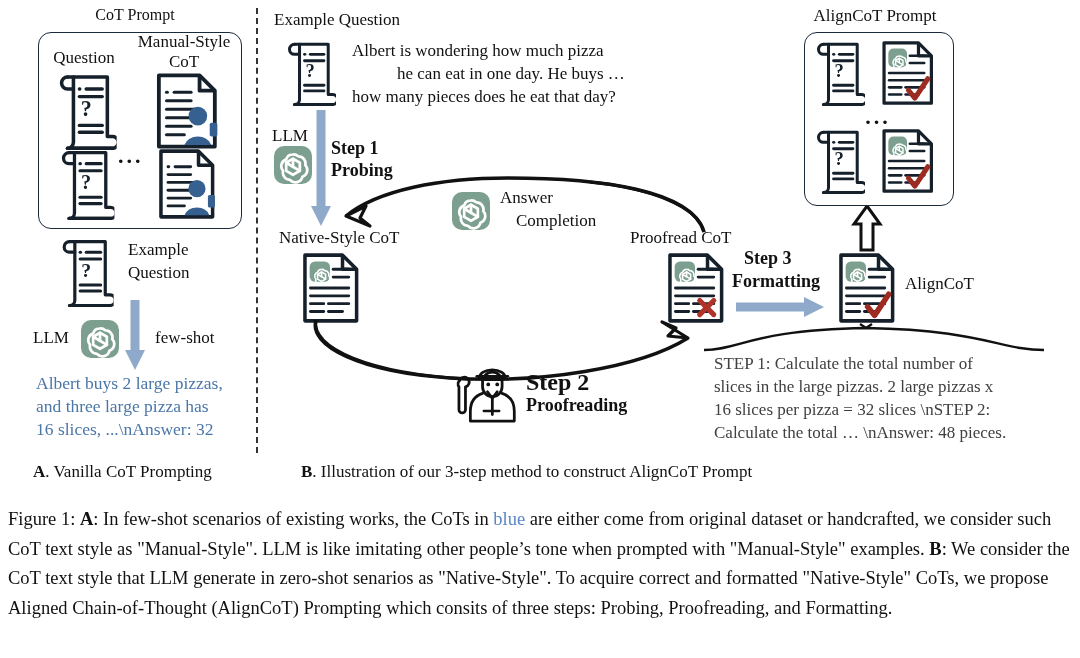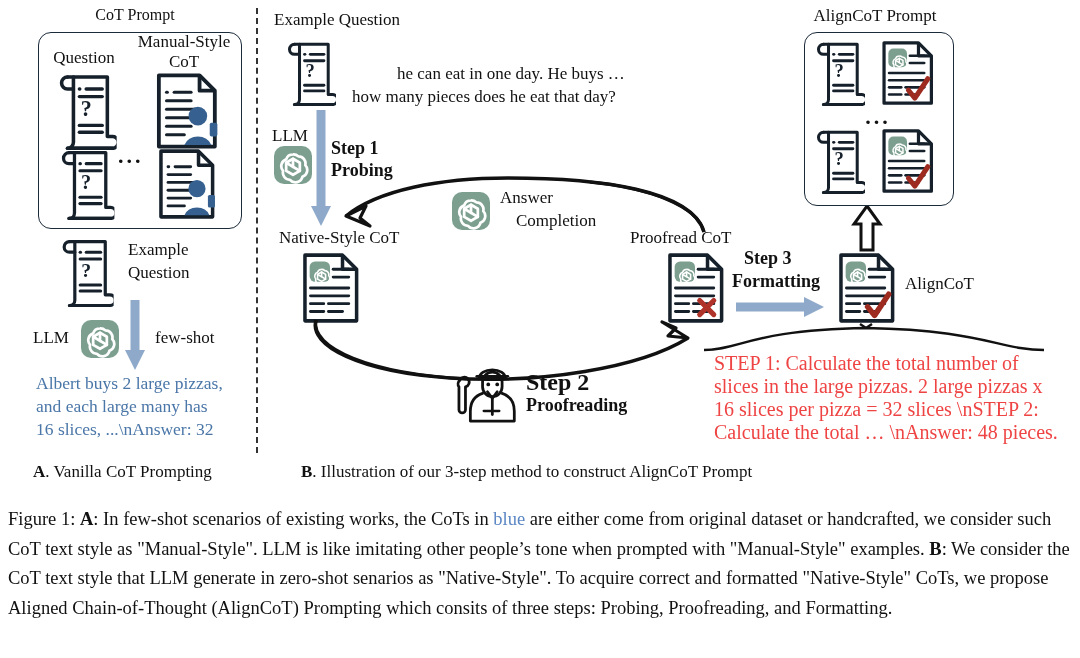--- a/index.html
+++ b/index.html
@@ -8,21 +8,21 @@
     font-family:"Liberation Serif","DejaVu Serif",serif;
     color:#111;
   }
   .fig{position:absolute;left:0;top:0;width:1068px;height:500px;padding-left:39px;}
   .abs{position:absolute;}
   .ctr{text-align:center;}
   .lbl{font-size:17px;line-height:20px;color:#111;white-space:nowrap;}
   .lbl2{font-size:17px;line-height:20px;color:#111;}
   .bold{font-weight:bold;}
   .blue-text{color:#4a76a8;font-size:17.5px;line-height:23px;}
-  .olive-text{color:#ef4444;font-size:20px;line-height:23px;}
+  .olive-text{color:#404040;font-size:17px;line-height:23px;}
 
   
   .promptbox{
     border:1.6px solid #1b2b3a;border-radius:13px;background:#fff;
   }
 
   
   .caption{
     position:absolute;left:8px;top:505px;width:1064px;
     font-size:18.5px;line-height:29.5px;text-align:left;
@@ -185,33 +185,34 @@
   </div>
 
   <svg class="abs" style="left:124px;top:300px;" width="22" height="72">
     <rect x="6.5" y="0" width="9" height="52" fill="#8ea9c9"></rect>
     <path d="M1 50 L21 50 L11 70 Z" fill="#8ea9c9"></path>
   </svg>
 
   <div class="abs lbl" style="left:155px;top:328px;">few-shot</div>
 
   <div class="abs blue-text" style="left:36px;top:372px;width:215px;">Albert buys 2 large pizzas,</div>
-  <div class="abs blue-text" style="left:36px;top:395px;width:215px;">and each large many has</div>
+  <div class="abs blue-text" style="left:36px;top:395px;width:215px;">and three large pizza has</div>
   <div class="abs blue-text" style="left:36px;top:418px;width:225px;">16 slices, ...\nAnswer: 32</div>
 
   <div class="abs lbl" style="left:33px;top:462px;">
     <span class="bold">A</span><span>. Vanilla CoT Prompting</span>
   </div>
 
   <div class="abs lbl" style="left:274px;top:10px;text-align:center;">Example Question</div>
 
   <svg class="abs" style="left:282px;top:40px;" width="58" height="66" viewBox="0 0 70 92">
       <use href="#sym-scroll"></use>
     </svg>
 
+  <div class="abs lbl" style="left:352px;top:41px;">Albert is wondering how much pizza</div>
   <div class="abs lbl" style="left:352px;top:64px;margin-left:45px;">he can eat in one day. He buys …</div>
   <div class="abs lbl" style="left:352px;top:87px;">how many pieces does he eat that day?</div>
 
   <div class="abs lbl" style="left:272px;top:126px;">LLM</div>
 
   <div class="abs" style="left:274px;top:146px;width:38px;height:38px;border-radius:10px;background:#7d9f90;">
     <svg width="38" height="38" viewBox="0 0 64 64">
         <use href="#sym-openai"></use>
       </svg>
   </div>

